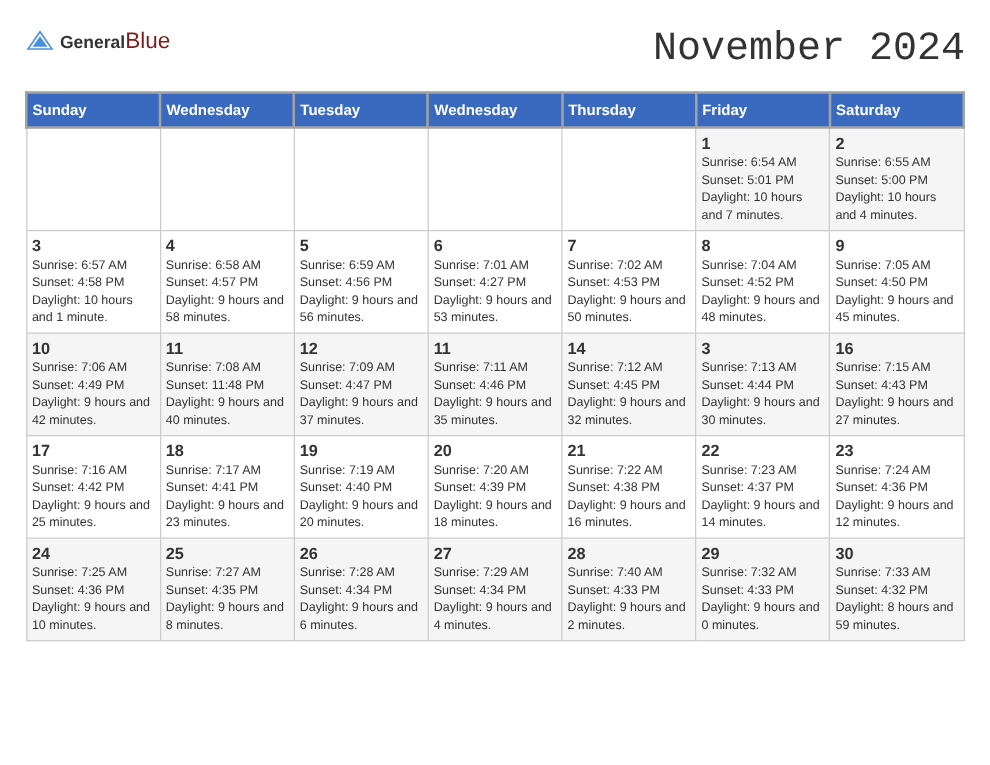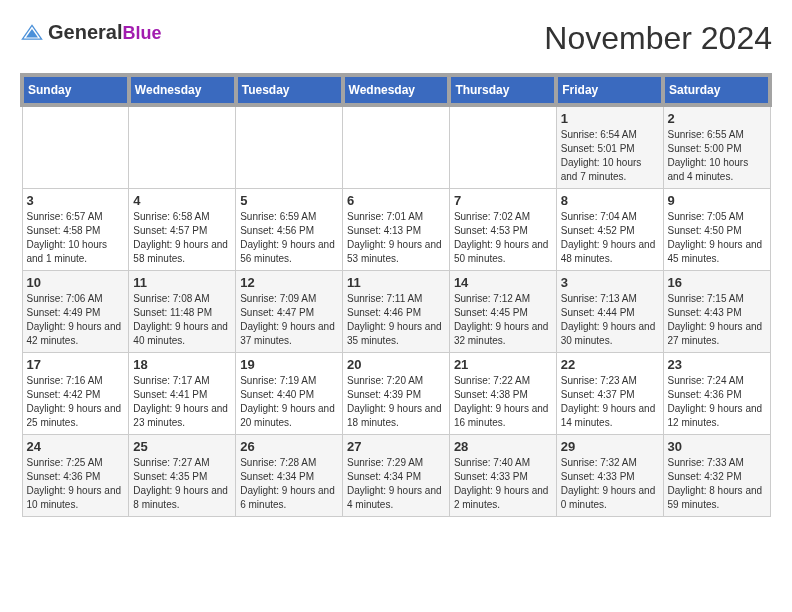--- a/index.html
+++ b/index.html
@@ -15,36 +15,37 @@
       justify-content: space-between;
       align-items: flex-start;
       margin-bottom: 16px;
     }
     .logo {
       display: flex;
       align-items: center;
       gap: 4px;
     }
     .logo-text-general {
-      font-size: 20px;
+      font-size: 14px;
       font-weight: bold;
       color: #333;
     }
     .logo-text-blue {
       font-size: 18px;
-      font-weight: bold;
-      color: #a21caf;
+      font-weight: normal;
+      color: #7f1d1d;
       text-align: center;
     }
     .logo-icon {
       width: 24px;
       height: 24px;
     }
     .title-block {
       text-align: center;
+      font-family: Liberation Mono, monospace;
     }
     .month-title {
       font-size: 32px;
       font-weight: normal;
       color: #333;
     }
     .location-title {
       font-size: 16px;
       color: #555;
     }
@@ -53,21 +54,21 @@
       border-collapse: collapse;
       font-size: 11px;
     }
     thead tr th {
       background-color: #3a6abf;
       color: #fff;
       padding: 6px 4px;
       text-align: left;
       font-size: 12px;
       font-weight: bold;
-      border: 4px solid #a3a3a3;
+      border: 2px solid #a3a3a3;
     }
     tbody tr td {
       border: 1px solid #ccc;
       vertical-align: top;
       padding: 4px;
       height: 80px;
       width: 14.28%;
       background: #fff;
     }
     tbody tr:nth-child(odd) td {
@@ -158,21 +159,21 @@
         </td>
         <td>
           <span class="day-number">5</span>
           <div class="day-info">Sunrise: 6:59 AM
 Sunset: 4:56 PM
 Daylight: 9 hours and 56 minutes.</div>
         </td>
         <td>
           <span class="day-number">6</span>
           <div class="day-info">Sunrise: 7:01 AM
-Sunset: 4:13 PM
+Sunset: 4:27 PM
 Daylight: 9 hours and 53 minutes.</div>
         </td>
         <td>
           <span class="day-number">7</span>
           <div class="day-info">Sunrise: 7:02 AM
 Sunset: 4:53 PM
 Daylight: 9 hours and 50 minutes.</div>
         </td>
         <td>
           <span class="day-number">8</span>

